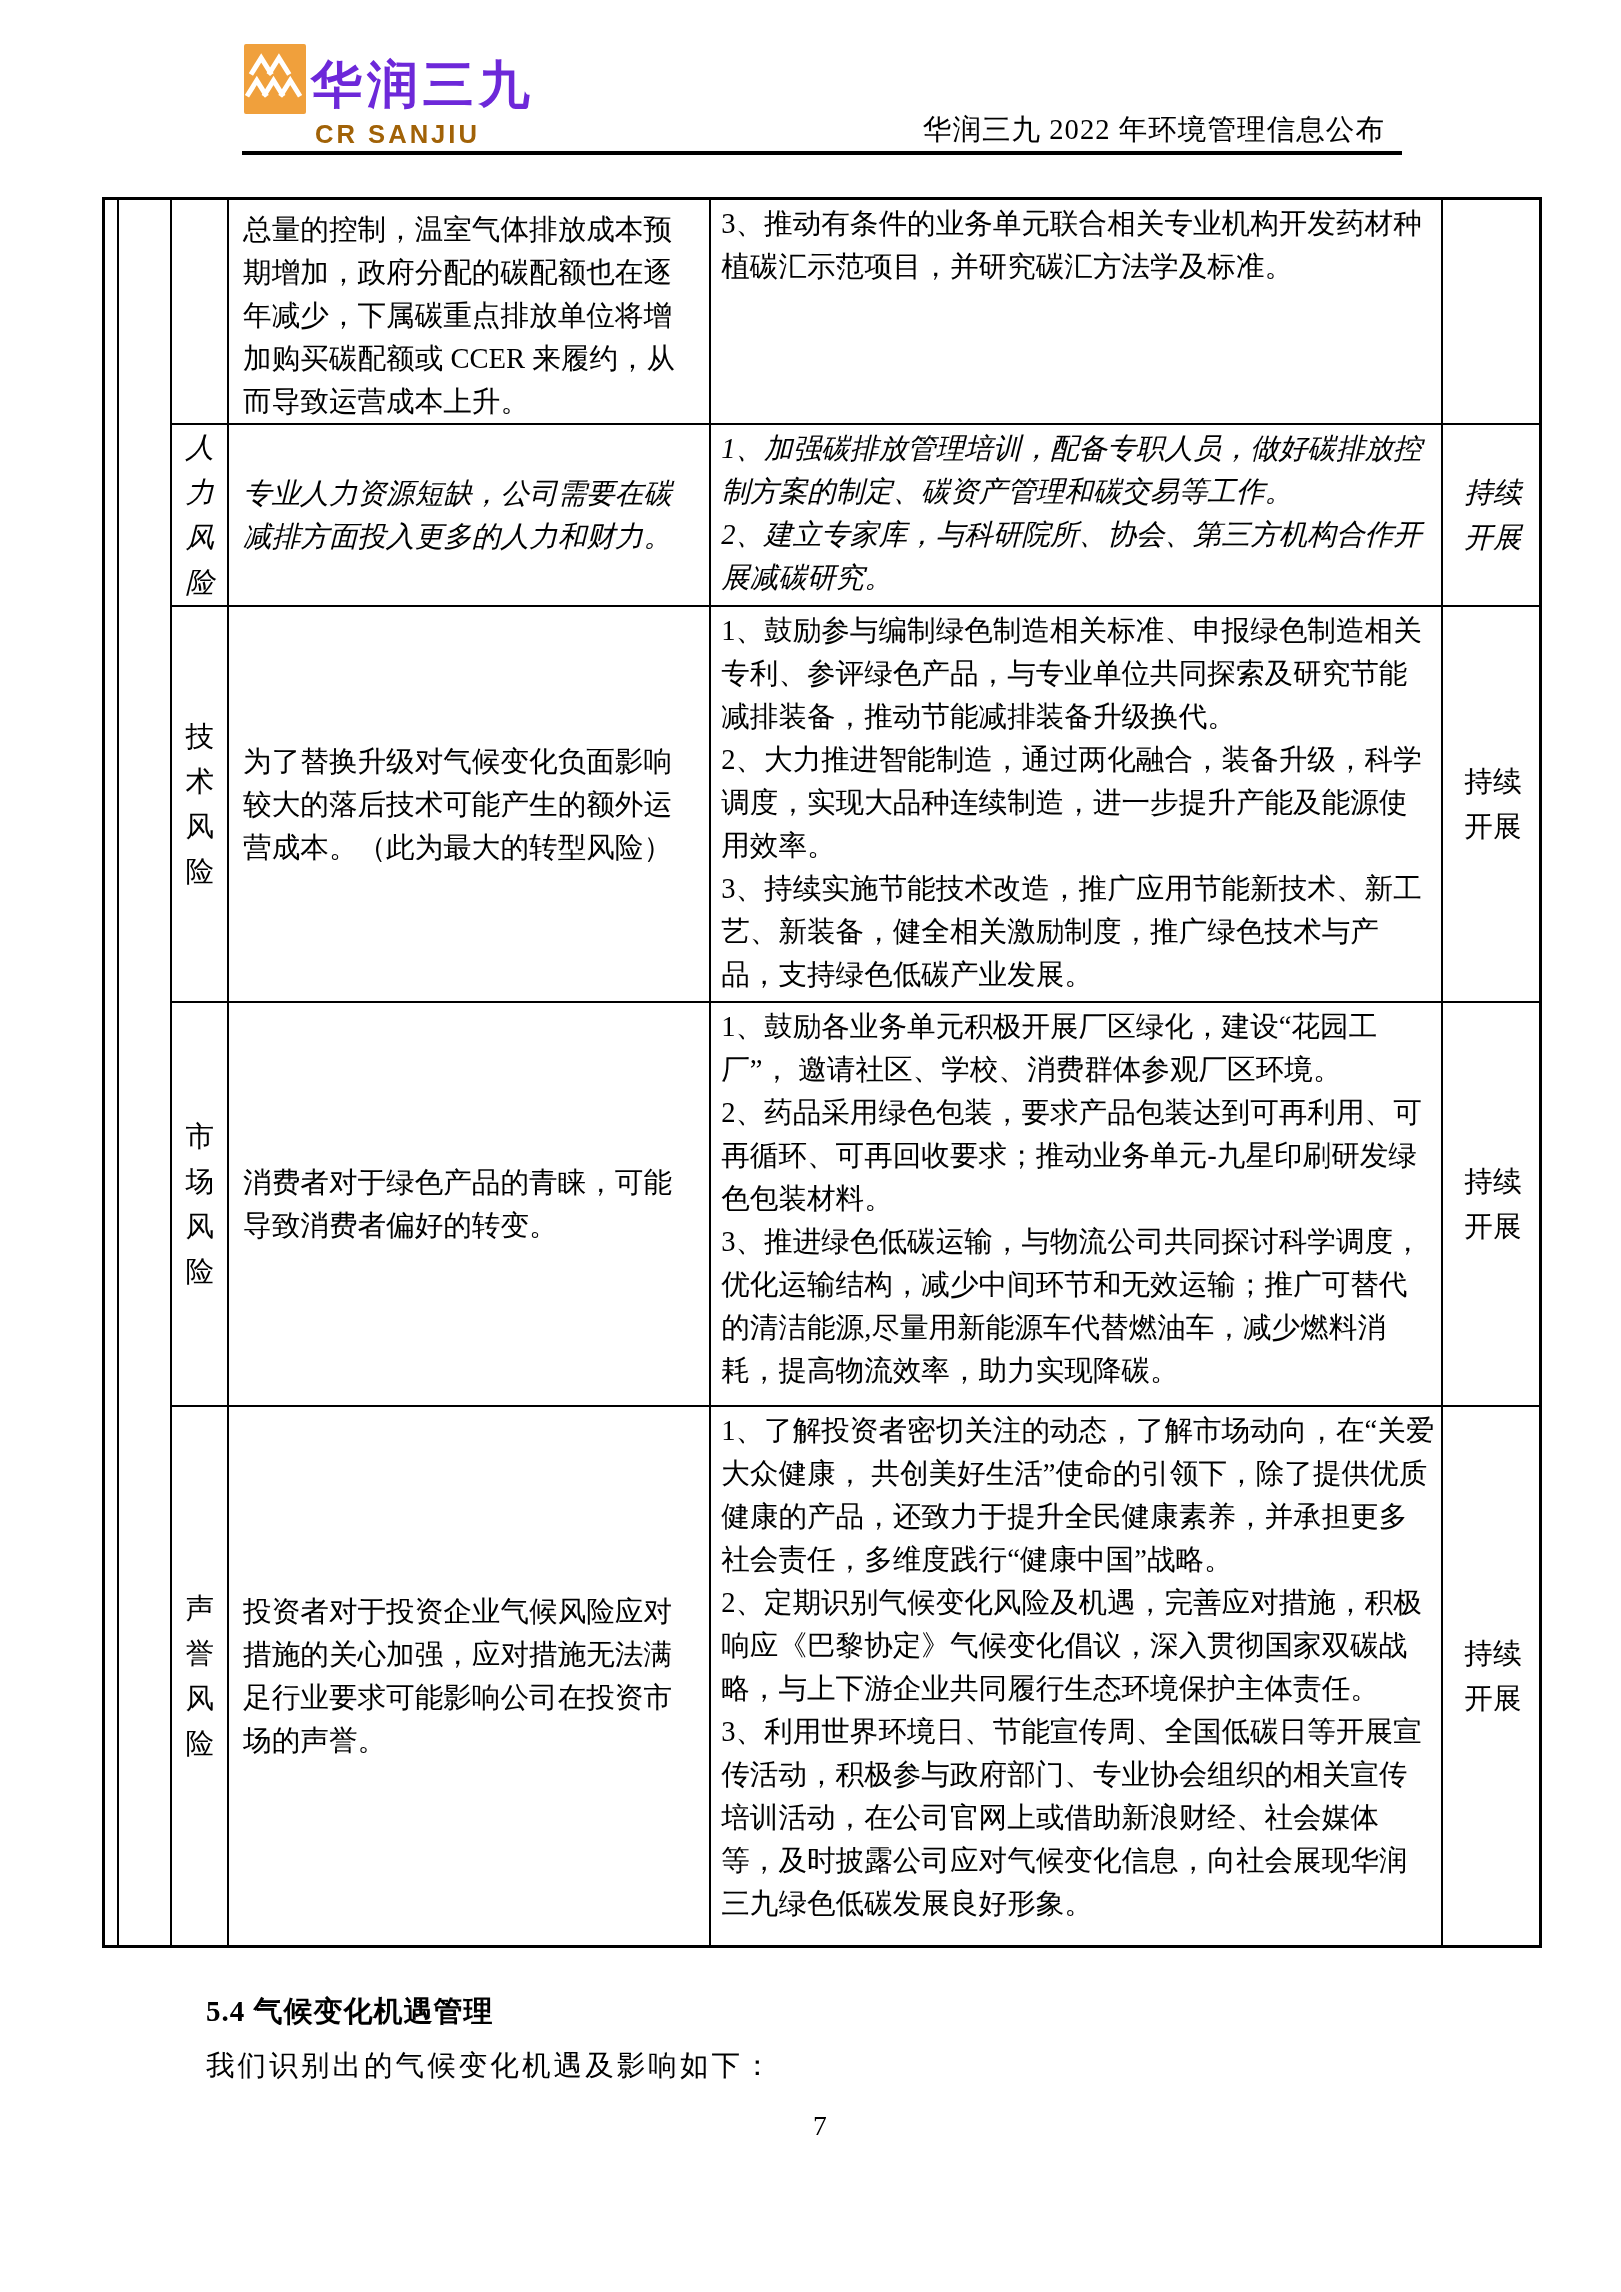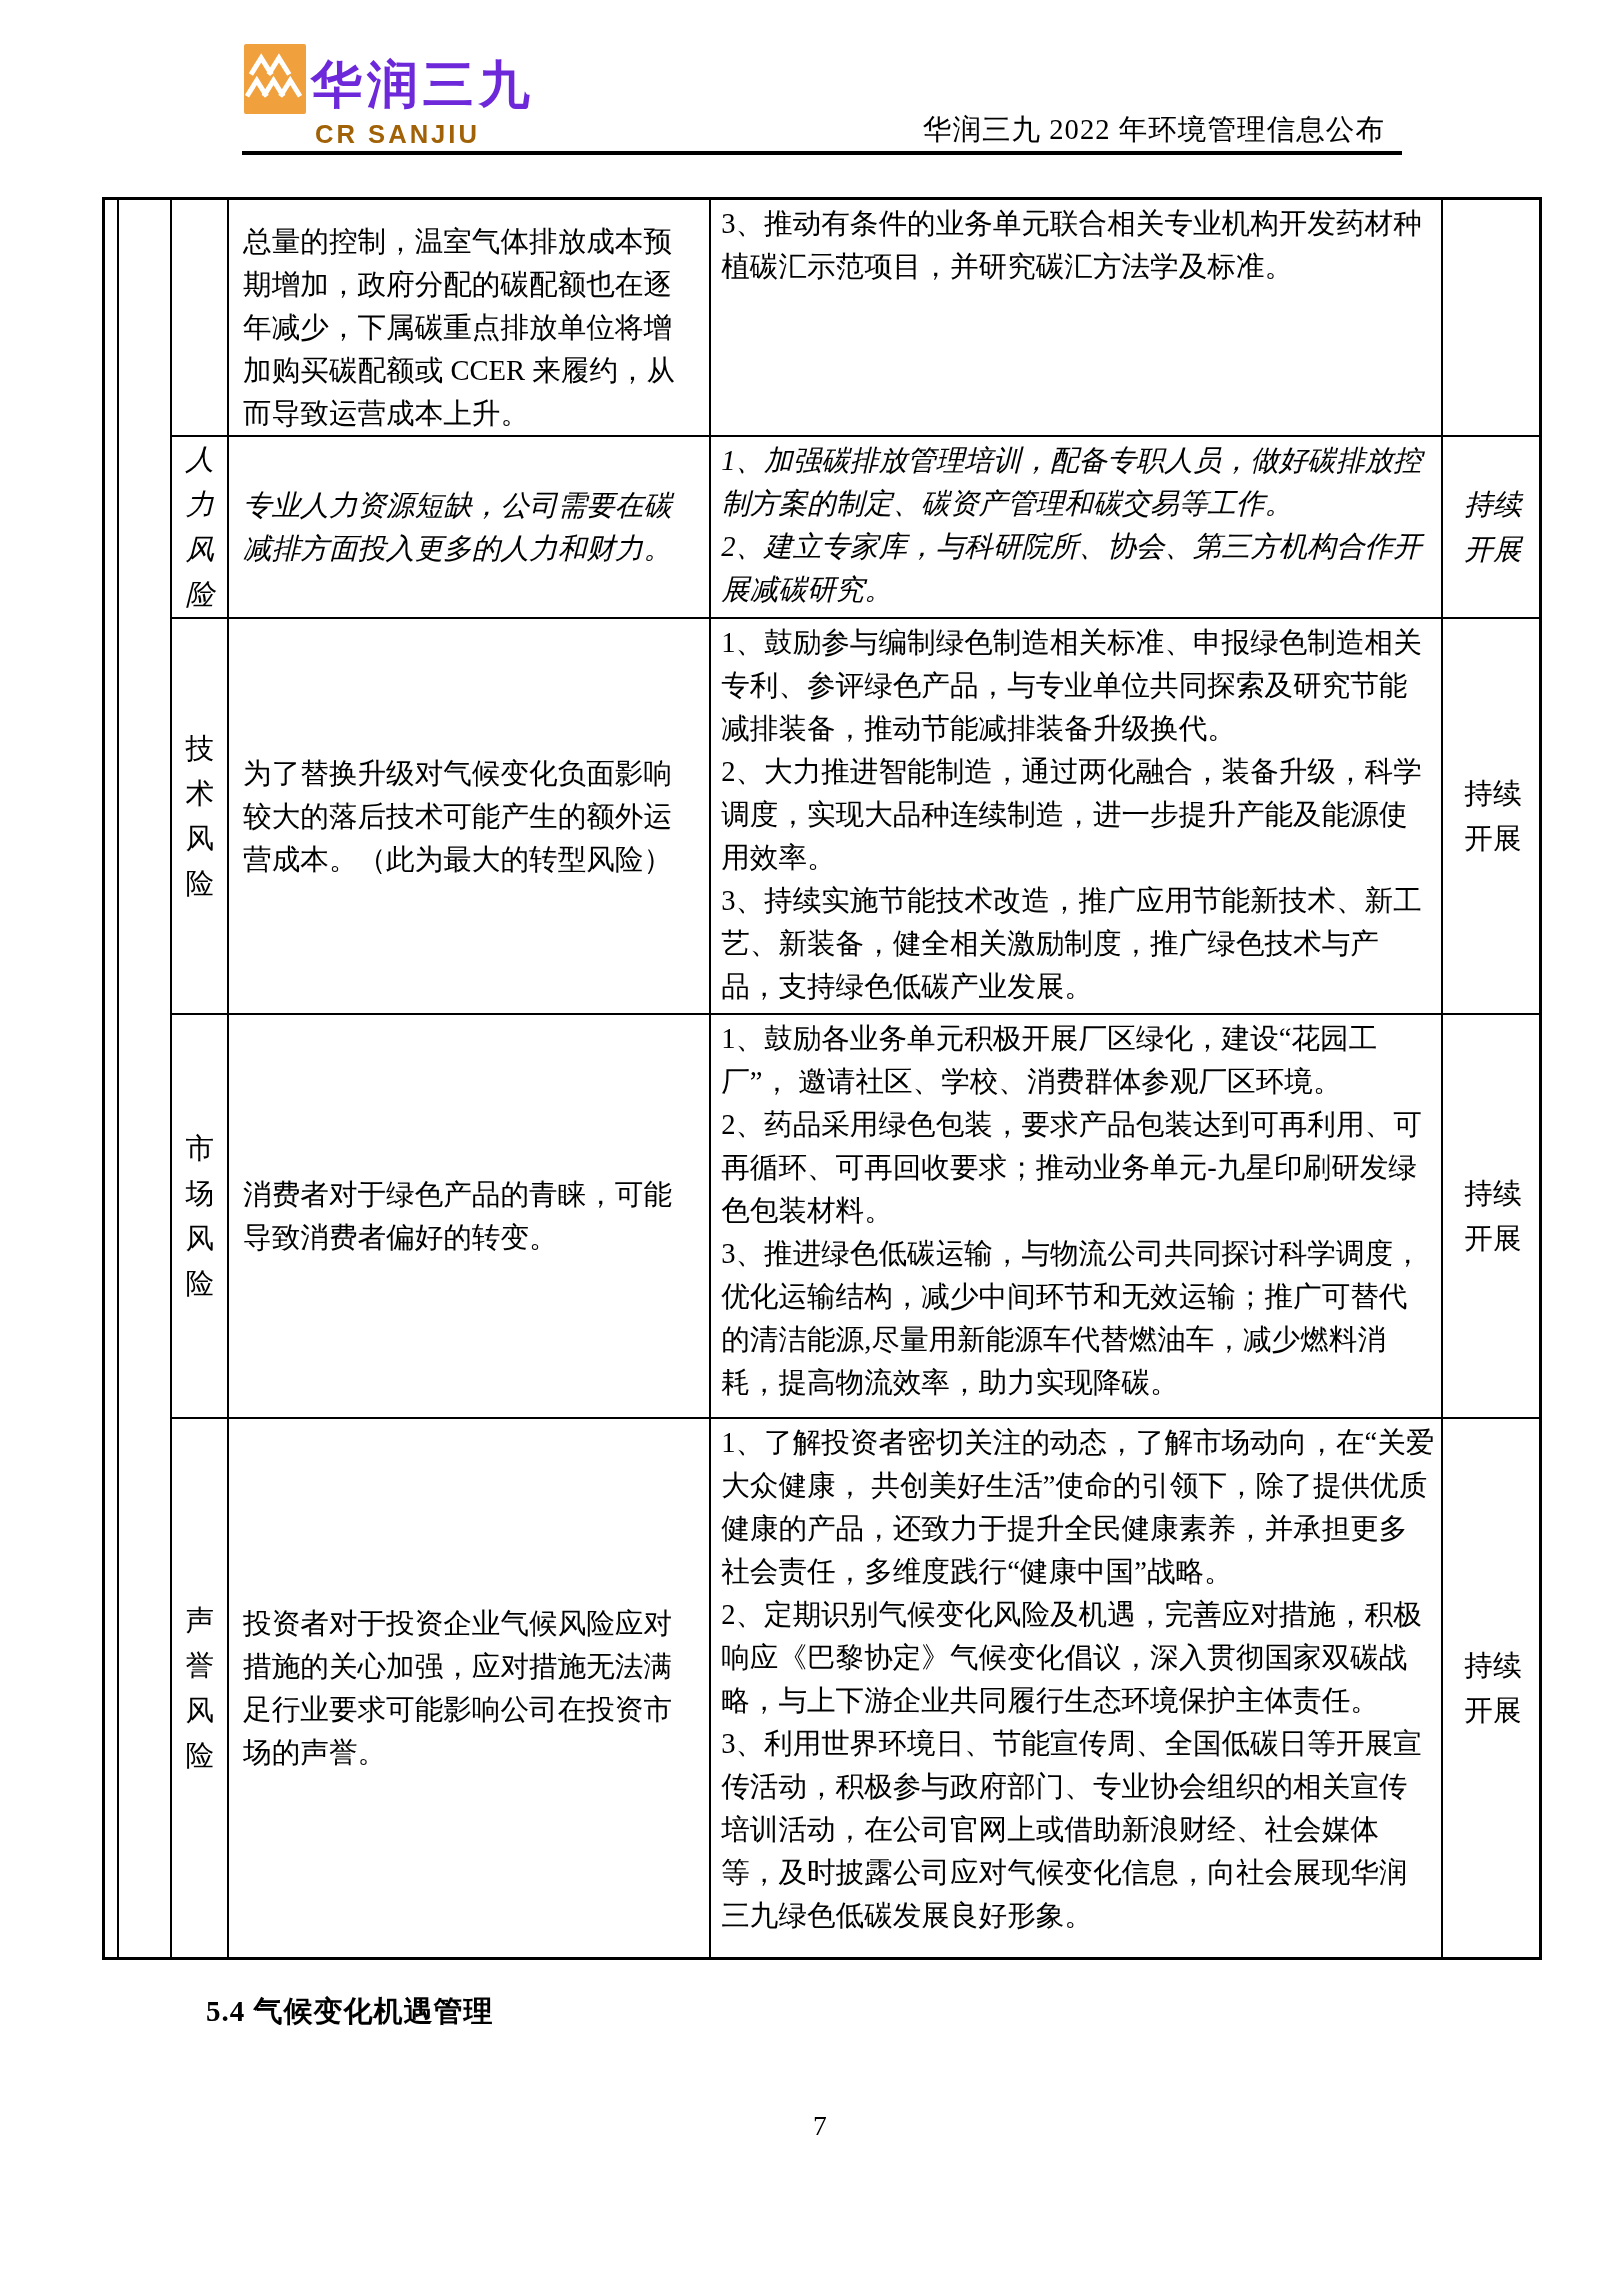--- a/index.html
+++ b/index.html
@@ -41,21 +41,21 @@
     border-collapse:collapse;table-layout:fixed;
     border:3px solid #000;
     font-size:28.6px;line-height:43px;
   }
   .risk-table td{
     border:2px solid #000;
     padding:0;vertical-align:middle;
     overflow:hidden;
   }
   .risk-table td.desc{padding:0 13.8px;}
-  .risk-table td.desc.top{vertical-align:top;padding-top:20px;}
+  .risk-table td.desc.top{vertical-align:top;padding-top:8px;}
   .risk-table td.meas{vertical-align:top;padding:2px 5.9px 0 9.9px;}
   .risk-table .vlabel{
     width:32.5px;margin:0 auto;
     word-break:break-all;line-height:45px;text-align:center;
   }
   .risk-table .status{
     width:61px;margin:0 auto;
     word-break:break-all;line-height:45px;text-align:right;
   }
   .r0{height:217px;}
@@ -183,17 +183,18 @@
         <div>3、利用世界环境日、节能宣传周、全国低碳日等开展宣传活动，积极参与政府部门、专业协会组织的相关宣传培训活动，在公司官网上或借助新浪财经、社会媒体等，及时披露公司应对气候变化信息，向社会展现华润三九绿色低碳发展良好形象。</div>
       </td>
       <td>
         <div class="status">持续开展</div>
       </td>
     </tr>
   </tbody>
     </table>
 
   <div class="sec-heading">5.4 气候变化机遇管理</div>
+  <div class="sec-intro">我们识别出的气候变化机遇及影响如下：</div>
 
   <div class="page-number">7</div>
 
 </div>
 
 
 </body></html>

